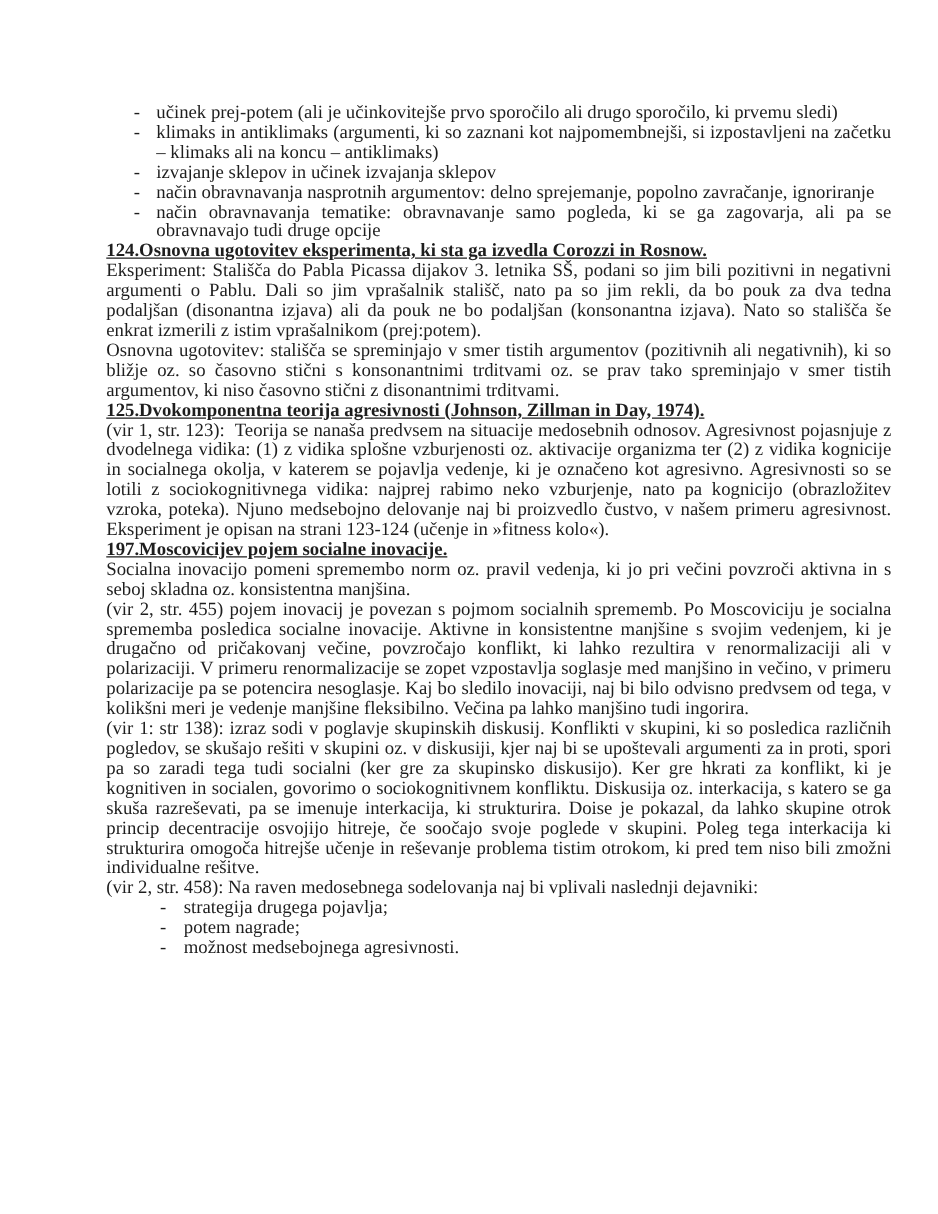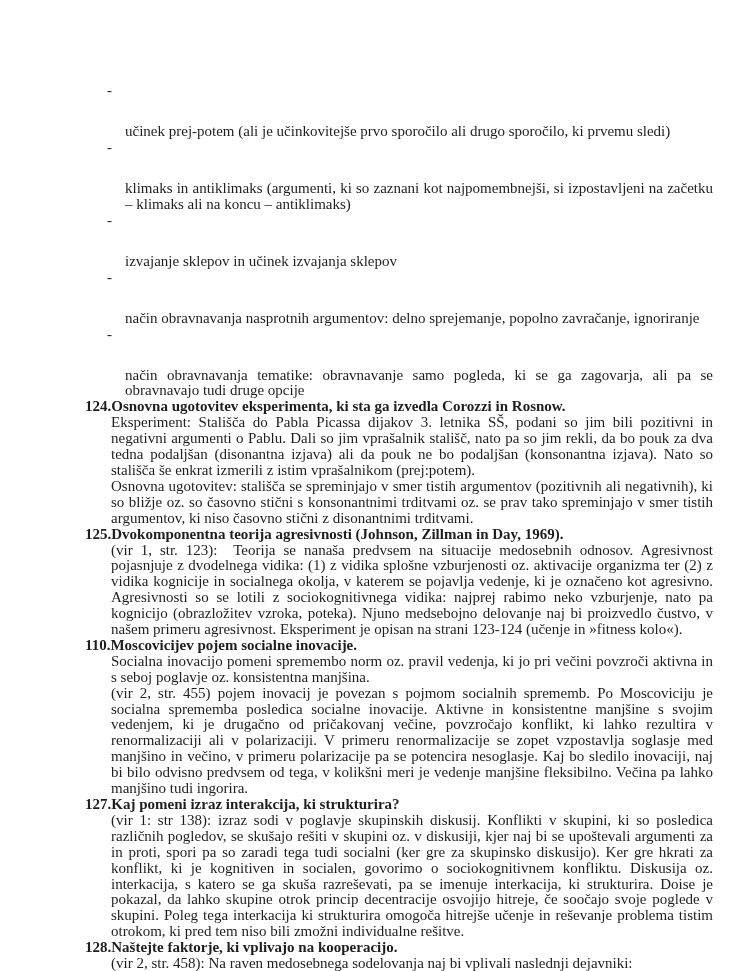--- a/index.html
+++ b/index.html
@@ -23,33 +23,33 @@
     top: 83px;
     width: 628px;
     font-size: 15px;
     line-height: 15.9px;
     text-align: justify;
   }
   .heading {
     font-weight: bold;
     font-size: 15px;
     text-align: left;
+    text-decoration: underline;
   }
-  .para { text-align: justify; margin-left: 26px; }
+  .para { text-align: justify; }
   .bullet-item {
     display: flex;
     margin-left: 22px;
   }
   .bullet-item .dash {
     flex: 0 0 18px;
   }
   .bullet-item .btext {
     flex: 1 1 auto;
     text-align: justify;
-    margin-top: 41px;
   }
   .sub-list .bullet-item {
     margin-left: 43px;
   }
   .sub-list .bullet-item .dash {
     flex: 0 0 19px;
   }
 </style>
 </head>
 <body>
@@ -77,31 +77,29 @@
       <div class="bullet-item">
         <span class="dash">-</span>
         <span class="btext">način obravnavanja tematike: obravnavanje samo pogleda, ki se ga zagovarja, ali pa se obravnavajo tudi druge opcije</span>
       </div>
     </div>
 
     <div class="heading">124.Osnovna ugotovitev eksperimenta, ki sta ga izvedla Corozzi in Rosnow.</div>
     <div class="para">Eksperiment: Stališča do Pabla Picassa dijakov 3. letnika SŠ, podani so jim bili pozitivni in negativni argumenti o Pablu. Dali so jim vprašalnik stališč, nato pa so jim rekli, da bo pouk za dva tedna podaljšan (disonantna izjava) ali da pouk ne bo podaljšan (konsonantna izjava). Nato so stališča še enkrat izmerili z istim vprašalnikom (prej:potem).</div>
     <div class="para">Osnovna ugotovitev: stališča se spreminjajo v smer tistih argumentov (pozitivnih ali negativnih), ki so bližje oz. so časovno stični s konsonantnimi trditvami oz. se prav tako spreminjajo v smer tistih argumentov, ki niso časovno stični z disonantnimi trditvami.</div>
 
-    <div class="heading">125.Dvokomponentna teorija agresivnosti (Johnson, Zillman in Day, 1969).</div>
+    <div class="heading">125.Dvokomponentna teorija agresivnosti (Johnson, Zillman in Day, 1974).</div>
     <div class="para">(vir 1, str. 123):&nbsp; Teorija se nanaša predvsem na situacije medosebnih odnosov. Agresivnost pojasnjuje z dvodelnega vidika: (1) z vidika splošne vzburjenosti oz. aktivacije organizma ter (2) z vidika kognicije in socialnega okolja, v katerem se pojavlja vedenje, ki je označeno kot agresivno. Agresivnosti so se lotili z sociokognitivnega vidika: najprej rabimo neko vzburjenje, nato pa kognicijo (obrazložitev vzroka, poteka). Njuno medsebojno delovanje naj bi proizvedlo čustvo, v našem primeru agresivnost. Eksperiment je opisan na strani 123-124 (učenje in »fitness kolo«).</div>
 
-    <div class="heading">110.Moscovicijev pojem socialne inovacije.</div>
-    <div class="para">Socialna inovacijo pomeni spremembo norm oz. pravil vedenja, ki jo pri večini povzroči aktivna in s seboj poglavje oz. konsistentna manjšina.</div>
+    <div class="heading">197.Moscovicijev pojem socialne inovacije.</div>
+    <div class="para">Socialna inovacijo pomeni spremembo norm oz. pravil vedenja, ki jo pri večini povzroči aktivna in s seboj skladna oz. konsistentna manjšina.</div>
     <div class="para">(vir 2, str. 455) pojem inovacij je povezan s pojmom socialnih sprememb. Po Moscoviciju je socialna sprememba posledica socialne inovacije. Aktivne in konsistentne manjšine s svojim vedenjem, ki je drugačno od pričakovanj večine, povzročajo konflikt, ki lahko rezultira v renormalizaciji ali v polarizaciji. V primeru renormalizacije se zopet vzpostavlja soglasje med manjšino in večino, v primeru polarizacije pa se potencira nesoglasje. Kaj bo sledilo inovaciji, naj bi bilo odvisno predvsem od tega, v kolikšni meri je vedenje manjšine fleksibilno. Večina pa lahko manjšino tudi ingorira.</div>
 
-    <div class="heading">127.Kaj pomeni izraz interakcija, ki strukturira?</div>
     <div class="para">(vir 1: str 138): izraz sodi v poglavje skupinskih diskusij. Konflikti v skupini, ki so posledica različnih pogledov, se skušajo rešiti v skupini oz. v diskusiji, kjer naj bi se upoštevali argumenti za in proti, spori pa so zaradi tega tudi socialni (ker gre za skupinsko diskusijo). Ker gre hkrati za konflikt, ki je kognitiven in socialen, govorimo o sociokognitivnem konfliktu. Diskusija oz. interkacija, s katero se ga skuša razreševati, pa se imenuje interkacija, ki strukturira. Doise je pokazal, da lahko skupine otrok princip decentracije osvojijo hitreje, če soočajo svoje poglede v skupini. Poleg tega interkacija ki strukturira omogoča hitrejše učenje in reševanje problema tistim otrokom, ki pred tem niso bili zmožni individualne rešitve.</div>
 
-    <div class="heading">128.Naštejte faktorje, ki vplivajo na kooperacijo.</div>
     <div class="para">(vir 2, str. 458): Na raven medosebnega sodelovanja naj bi vplivali naslednji dejavniki:</div>
 
     <div class="bullet-list sub-list">
       <div class="bullet-item">
         <span class="dash">-</span>
         <span class="btext">strategija drugega pojavlja;</span>
       </div>
       <div class="bullet-item">
         <span class="dash">-</span>
         <span class="btext">potem nagrade;</span>

